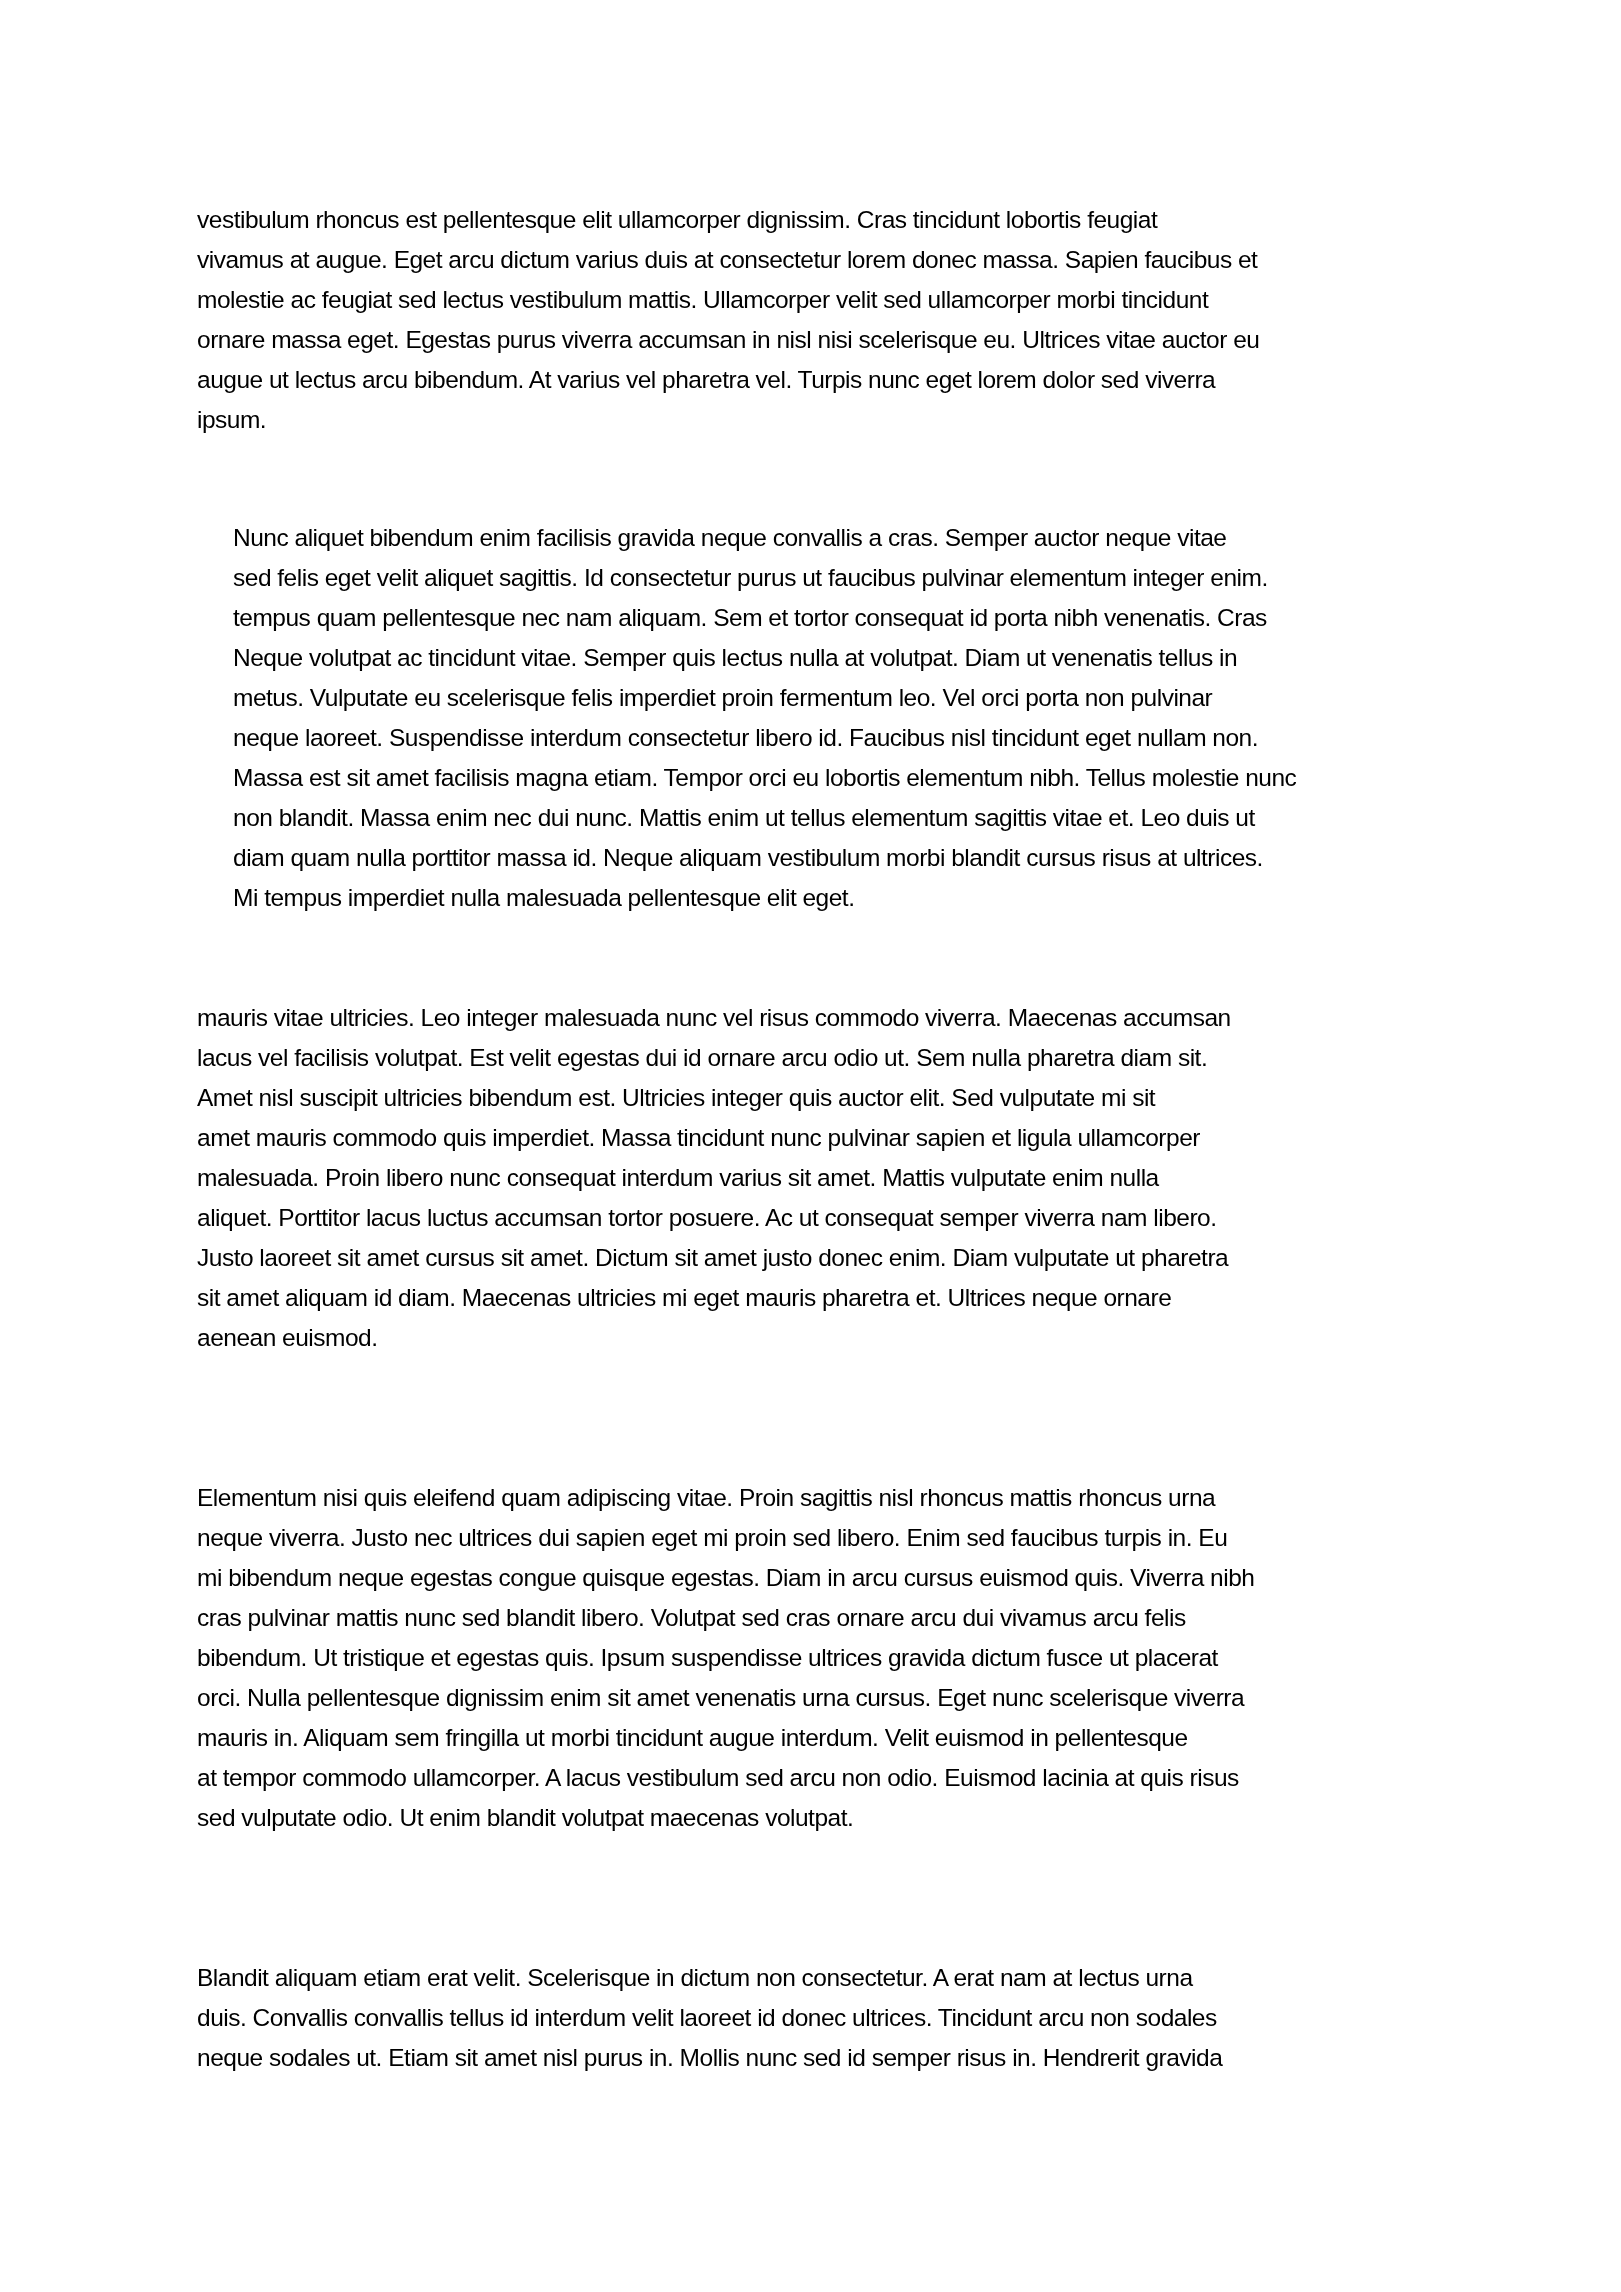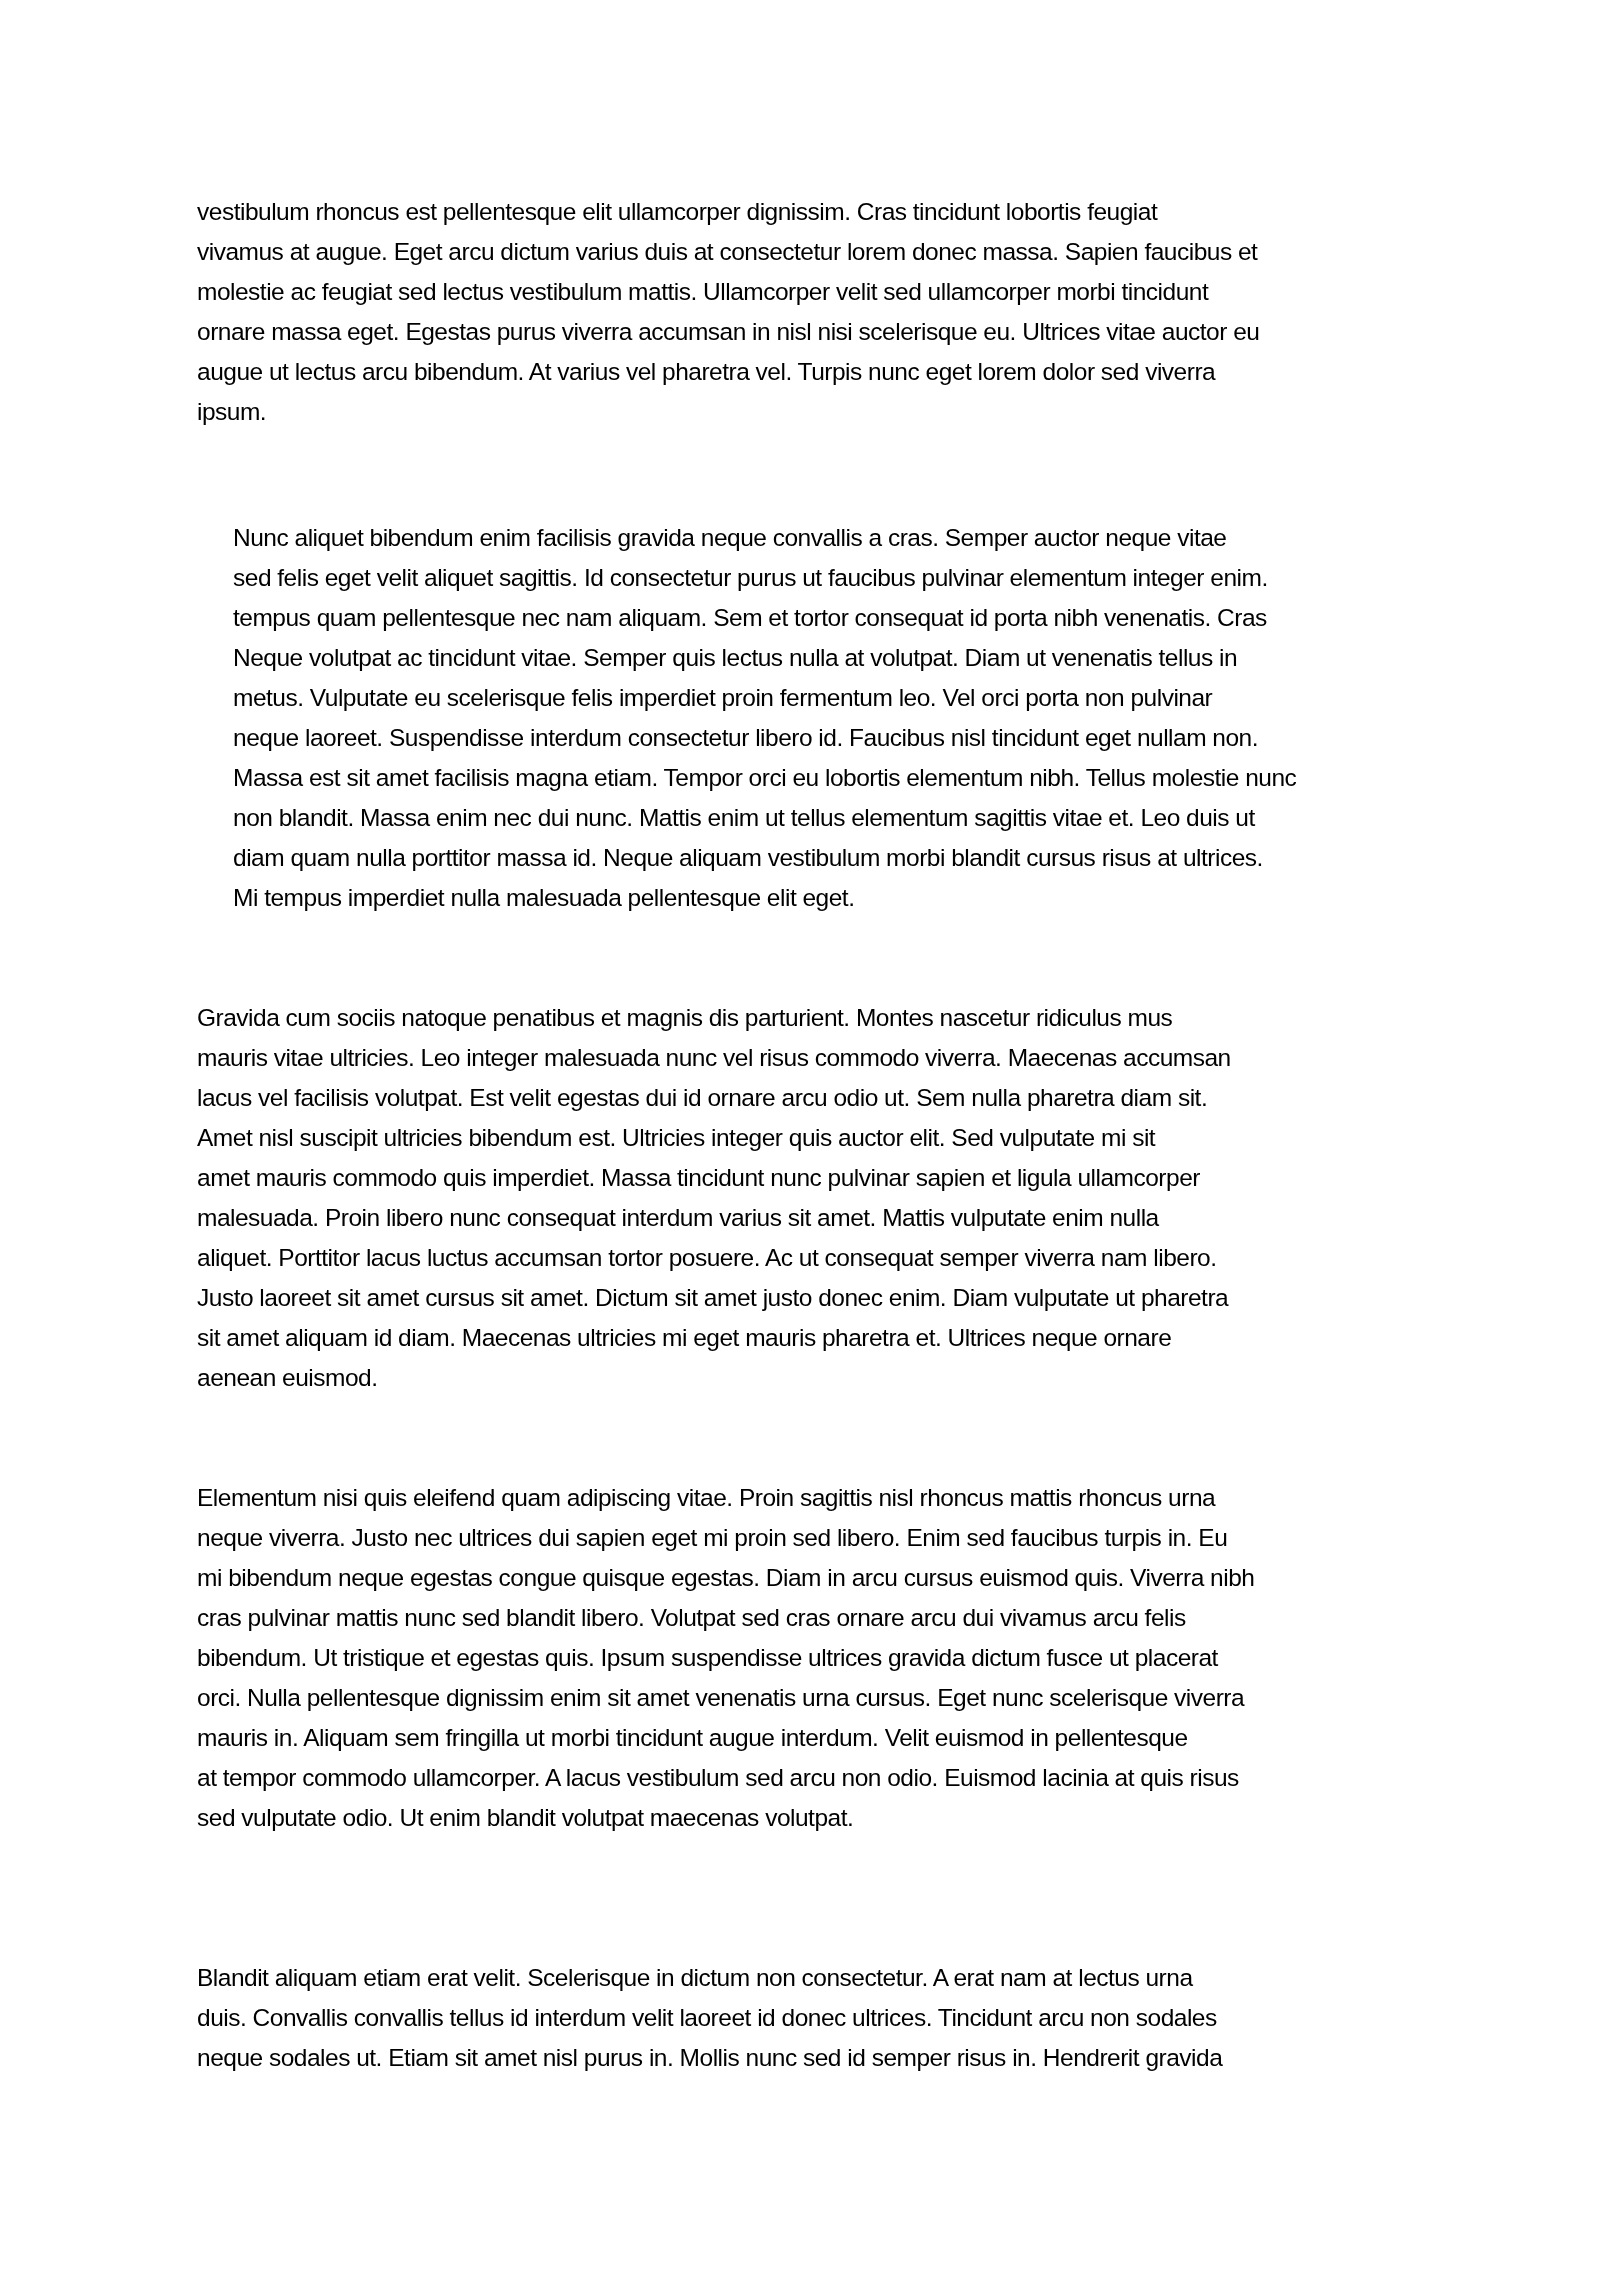--- a/index.html
+++ b/index.html
@@ -15,21 +15,21 @@
     color: #000000;
     white-space: nowrap;
     letter-spacing: -0.5px;
     transform-origin: left center;
   }
 </style>
 </head>
 <body>
 
 <div class="page">
-  <div class="para" style="top:192px;">
+  <div class="para" style="top:200px;">
     <span class="line">vestibulum rhoncus est pellentesque elit ullamcorper dignissim. Cras tincidunt lobortis feugiat</span>
     <span class="line">vivamus at augue. Eget arcu dictum varius duis at consectetur lorem donec massa. Sapien faucibus et</span>
     <span class="line">molestie ac feugiat sed lectus vestibulum mattis. Ullamcorper velit sed ullamcorper morbi tincidunt</span>
     <span class="line">ornare massa eget. Egestas purus viverra accumsan in nisl nisi scelerisque eu. Ultrices vitae auctor eu</span>
     <span class="line">augue ut lectus arcu bibendum. At varius vel pharetra vel. Turpis nunc eget lorem dolor sed viverra</span>
     <span class="line">ipsum.</span>
   </div>
 
   <div class="para" style="top:518px;margin-left:36px;">
     <span class="line">Nunc aliquet bibendum enim facilisis gravida neque convallis a cras. Semper auctor neque vitae</span>
@@ -38,21 +38,20 @@
     <span class="line">Neque volutpat ac tincidunt vitae. Semper quis lectus nulla at volutpat. Diam ut venenatis tellus in</span>
     <span class="line">metus. Vulputate eu scelerisque felis imperdiet proin fermentum leo. Vel orci porta non pulvinar</span>
     <span class="line">neque laoreet. Suspendisse interdum consectetur libero id. Faucibus nisl tincidunt eget nullam non.</span>
     <span class="line">Massa est sit amet facilisis magna etiam. Tempor orci eu lobortis elementum nibh. Tellus molestie nunc</span>
     <span class="line">non blandit. Massa enim nec dui nunc. Mattis enim ut tellus elementum sagittis vitae et. Leo duis ut</span>
     <span class="line">diam quam nulla porttitor massa id. Neque aliquam vestibulum morbi blandit cursus risus at ultrices.</span>
     <span class="line">Mi tempus imperdiet nulla malesuada pellentesque elit eget.</span>
   </div>
 
   <div class="para" style="top:998px;">
-    <span class="line">Gravida cum sociis natoque penatibus et magnis dis parturient. Montes nascetur ridiculus mus</span>
     <span class="line">mauris vitae ultricies. Leo integer malesuada nunc vel risus commodo viverra. Maecenas accumsan</span>
     <span class="line">lacus vel facilisis volutpat. Est velit egestas dui id ornare arcu odio ut. Sem nulla pharetra diam sit.</span>
     <span class="line">Amet nisl suscipit ultricies bibendum est. Ultricies integer quis auctor elit. Sed vulputate mi sit</span>
     <span class="line">amet mauris commodo quis imperdiet. Massa tincidunt nunc pulvinar sapien et ligula ullamcorper</span>
     <span class="line">malesuada. Proin libero nunc consequat interdum varius sit amet. Mattis vulputate enim nulla</span>
     <span class="line">aliquet. Porttitor lacus luctus accumsan tortor posuere. Ac ut consequat semper viverra nam libero.</span>
     <span class="line">Justo laoreet sit amet cursus sit amet. Dictum sit amet justo donec enim. Diam vulputate ut pharetra</span>
     <span class="line">sit amet aliquam id diam. Maecenas ultricies mi eget mauris pharetra et. Ultrices neque ornare</span>
     <span class="line">aenean euismod.</span>
   </div>

